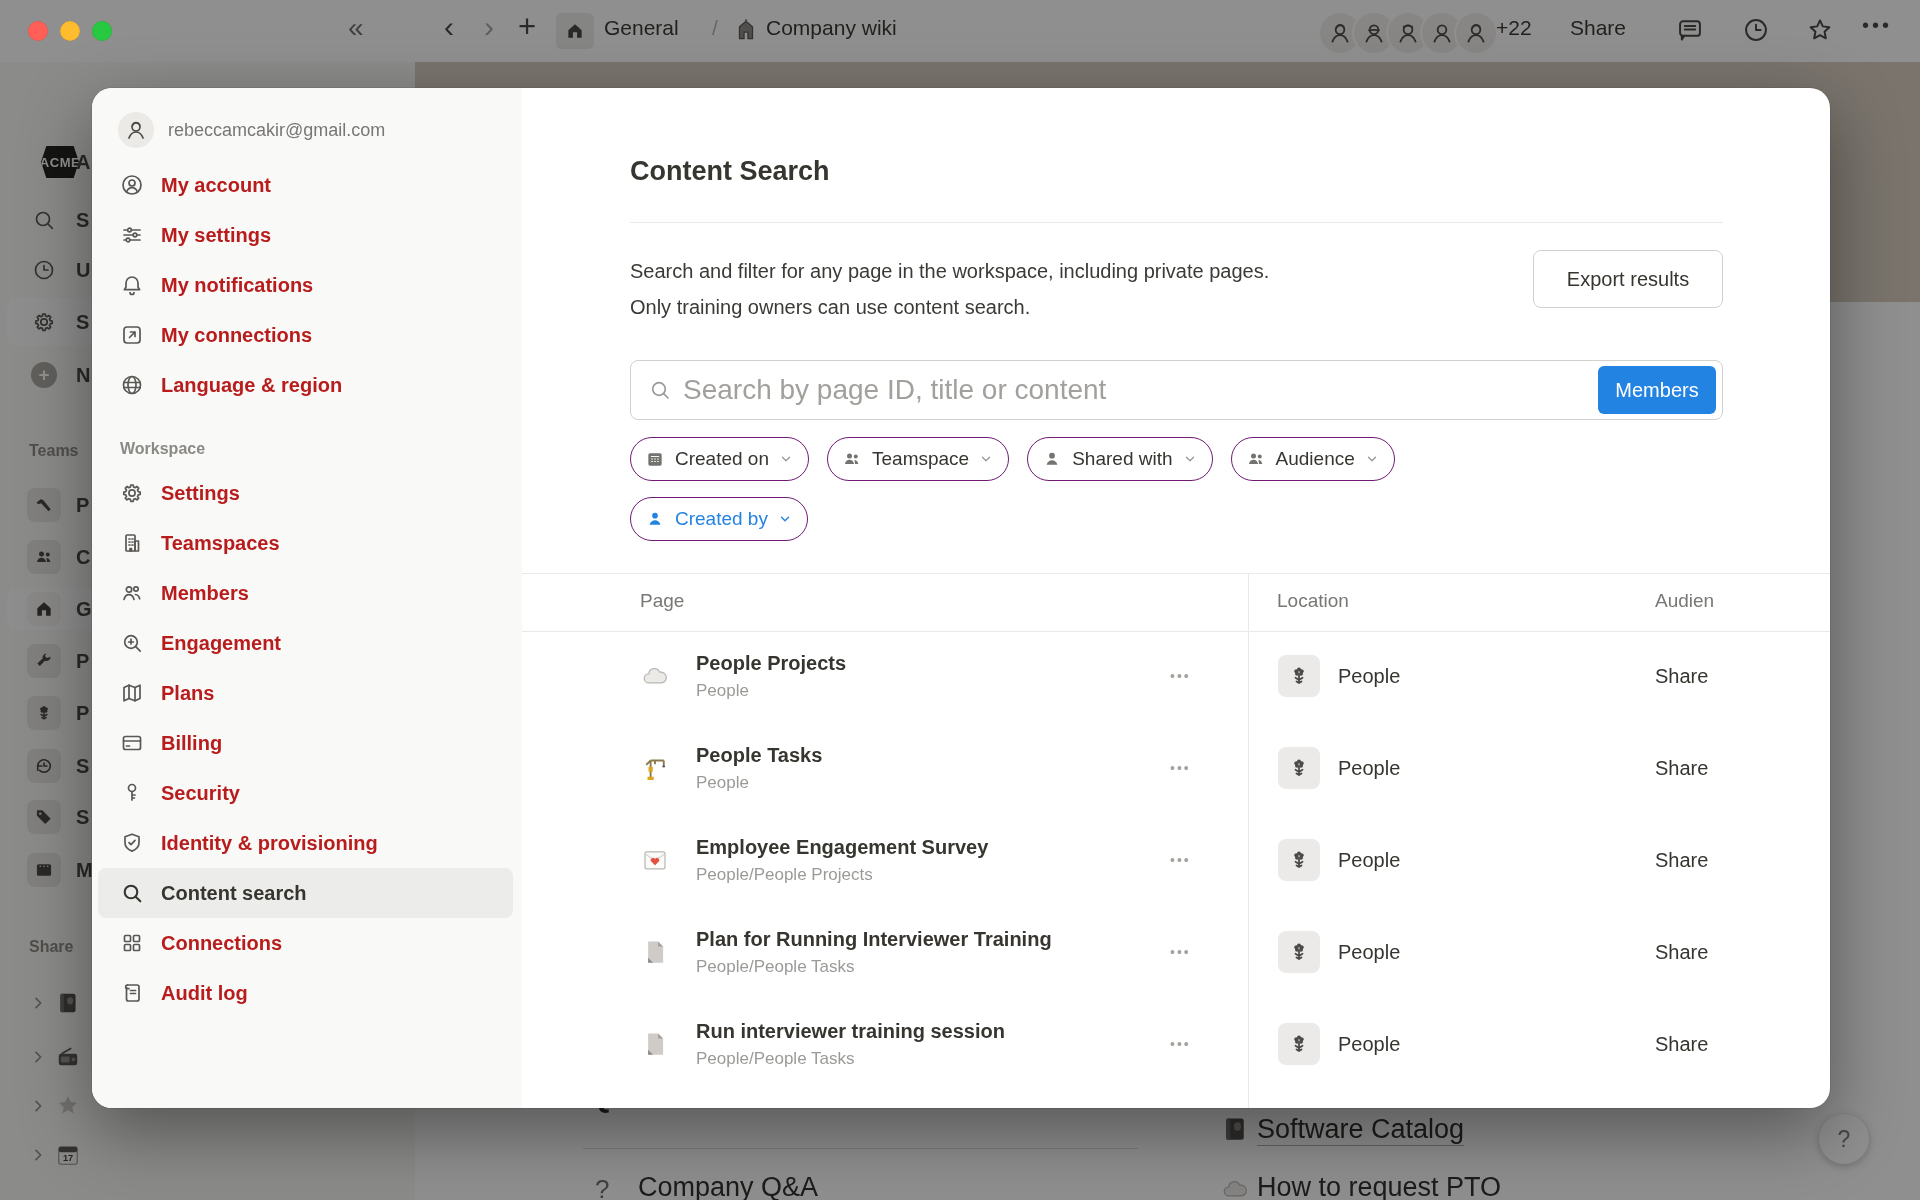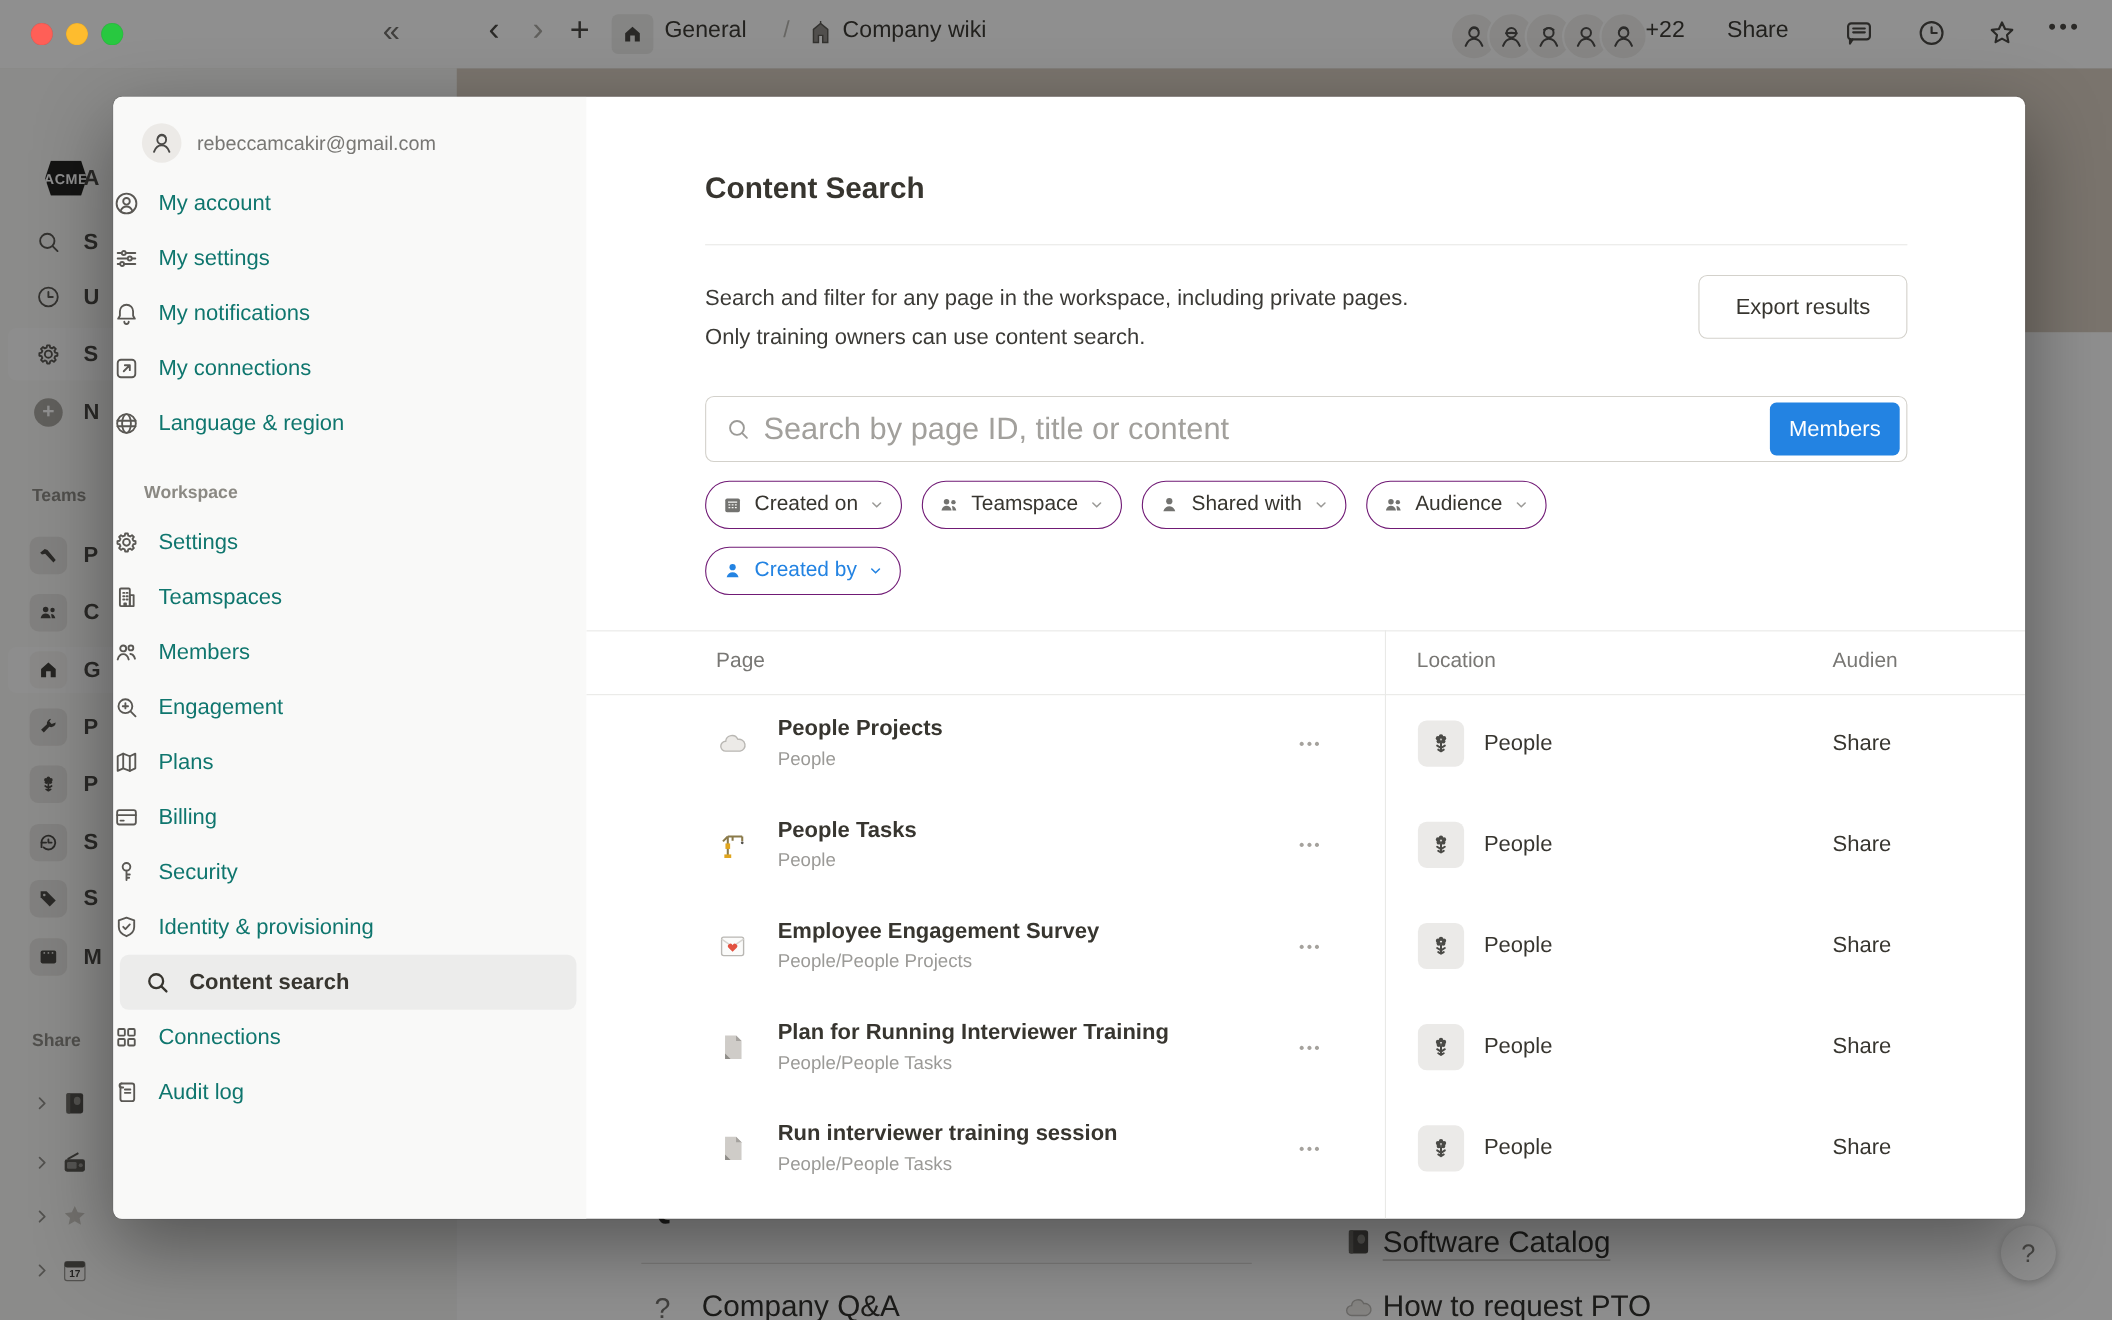--- a/index.html
+++ b/index.html
@@ -32,27 +32,27 @@
   .pill{position:absolute;left:7px;width:402px;border-radius:8px;background:rgba(255,255,255,.55);}
   .sicon{position:absolute;left:32px;color:#55534f;}
   .plusdot{position:absolute;left:31px;width:26px;height:26px;border-radius:50%;background:#a9a6a1;color:#fff;font-size:19px;font-weight:700;display:flex;align-items:center;justify-content:center;}
   .schev{position:absolute;left:30px;color:#8e8c88;}
   .sico2{position:absolute;left:55px;}
 
   
   .overlay{position:absolute;inset:0;background:rgba(10,10,10,.46);z-index:10;}
 
   
-  .modal{position:absolute;left:92px;top:88px;width:1738px;height:1020px;background:#fff;border-radius:8px;z-index:20;
-         box-shadow:0 0 0 1px rgba(0,0,0,.06),0 24px 70px rgba(0,0,0,.4);display:flex;overflow:hidden;margin-left:11px;}
+  .modal{position:absolute;left:92px;top:88px;width:1738px;height:1020px;background:#fff;border-radius:20px;z-index:20;
+         box-shadow:0 0 0 1px rgba(0,0,0,.06),0 24px 70px rgba(0,0,0,.4);display:flex;overflow:hidden;}
   .mnav{width:430px;flex-shrink:0;background:#f9f9f8;padding-top:22px;box-sizing:border-box;}
   .acct{display:flex;align-items:center;gap:14px;padding:2px 16px 12px 26px;}
   .acct .avatar{width:36px;height:36px;border-radius:50%;background:#eceae7;display:flex;align-items:center;justify-content:center;color:#4a4947;flex-shrink:0;}
   .acct .email{font-size:18px;color:#787774;white-space:nowrap;overflow:hidden;}
-  .nitem{display:flex;align-items:center;gap:17px;height:50px;font-size:20px;color:#0f766e;cursor:pointer;}
+  .nitem{display:flex;align-items:center;gap:17px;height:50px;padding-left:28px;font-size:20px;color:#b91c1c;cursor:pointer;font-weight:bold;}
   .nitem .nic{width:24px;height:24px;color:#5a5854;flex-shrink:0;}
   .nitem.active{background:#ececeb;border-radius:8px;margin:0 9px 0 6px;padding-left:22px;font-weight:700;color:#37352f;}
   .nsection{font-size:16px;font-weight:700;color:#8b8983;margin:30px 0 10px 28px;}
 
   
   .mcontent{position:relative;flex:1;overflow:hidden;}
   .ctitle{position:absolute;left:108px;top:68px;font-size:27px;font-weight:700;}
   .cdiv{position:absolute;left:108px;right:107px;top:134px;height:1px;background:#e9e9e7;}
   .cdesc{position:absolute;left:108px;top:165px;font-size:20px;line-height:36px;color:#3b3a36;}
   .exportbtn{position:absolute;left:1011px;top:162px;width:190px;height:58px;border:1px solid #d3d1cb;border-radius:8px;background:#fff;

